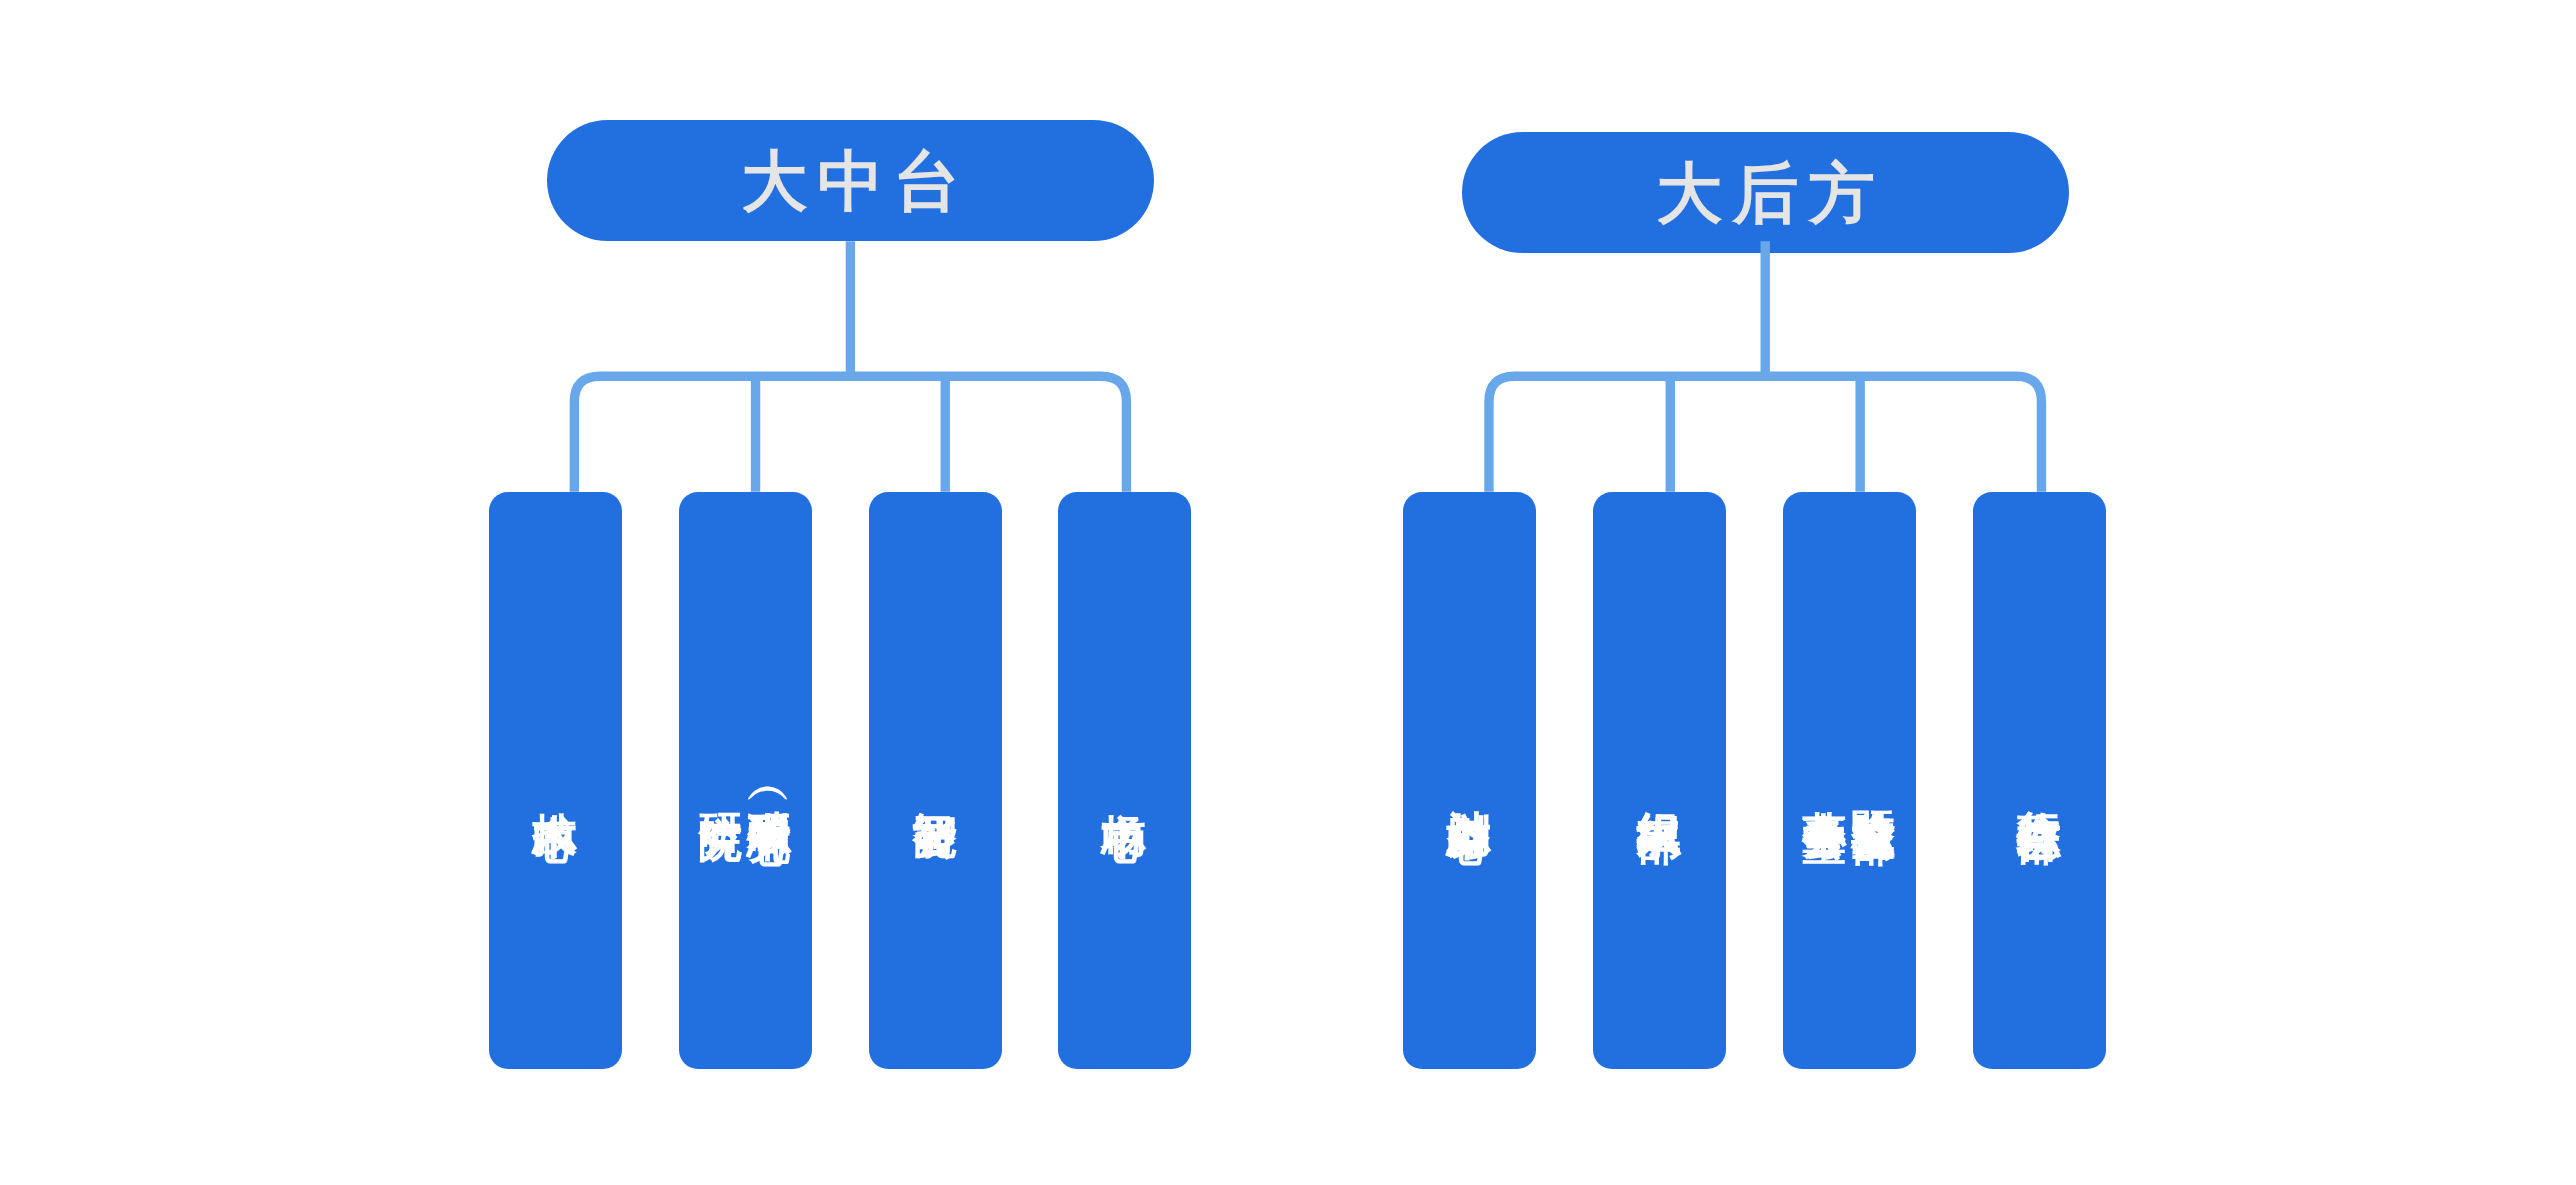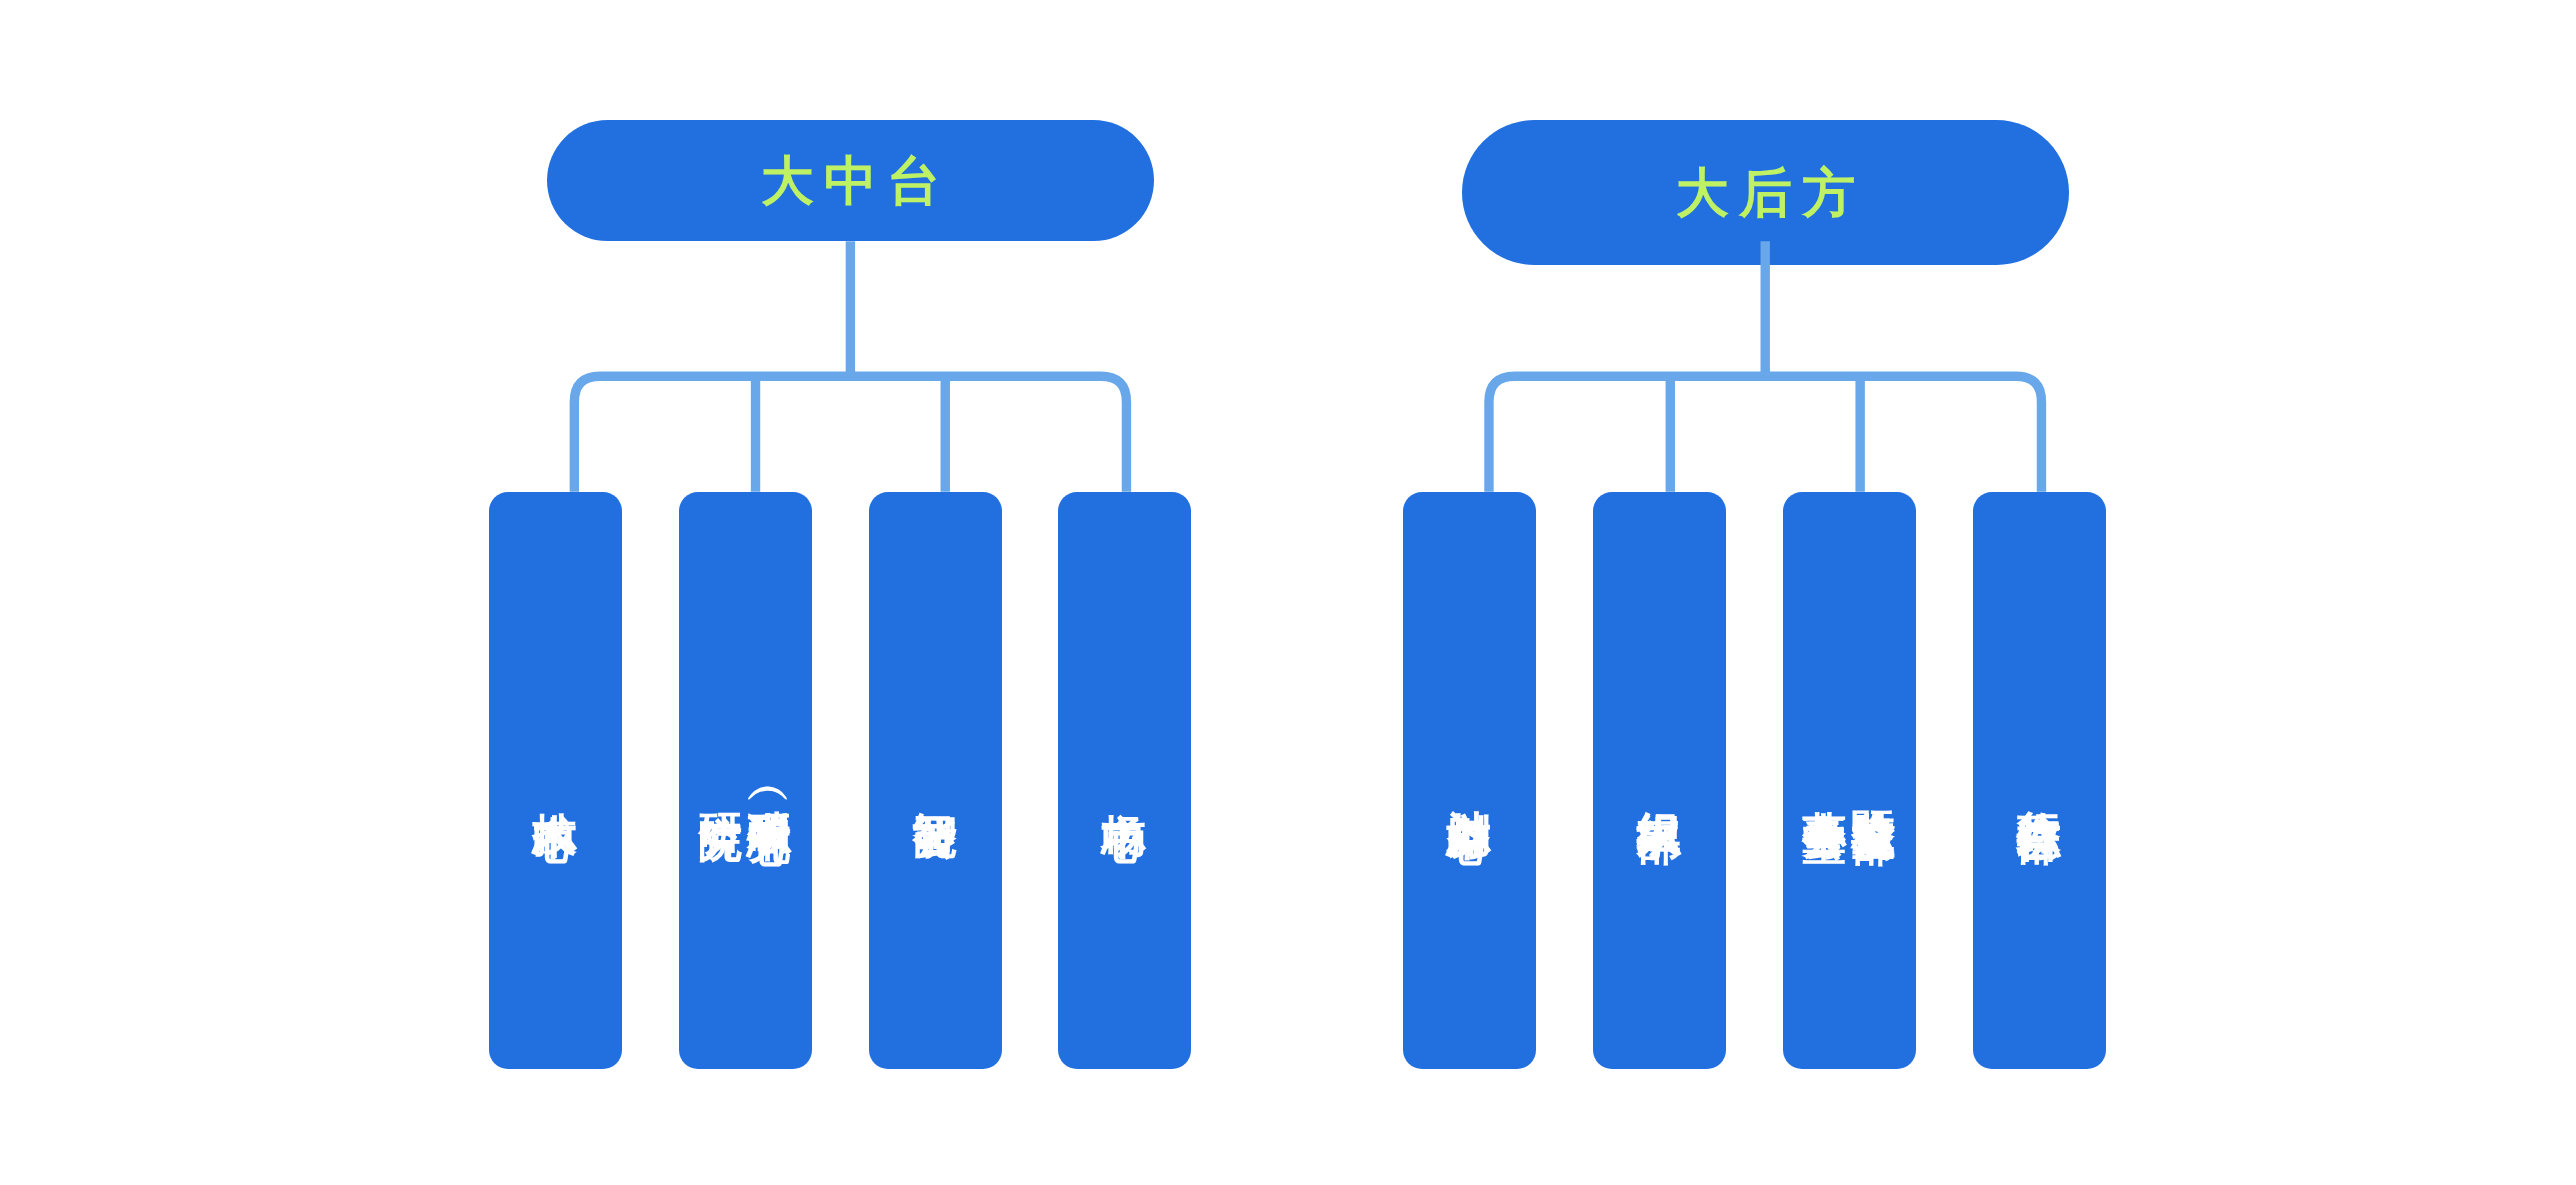--- a/index.html
+++ b/index.html
@@ -35,22 +35,22 @@
   .root-pill {
     position: absolute;
     box-sizing: border-box;
     background: #2270e0;
     border-radius: 854px;
     display: flex;
     align-items: center;
     justify-content: center;
   }
   .root-pill .root-label {
-    color: #bef264;
-    font-size: 53px;
+    color: #e5e5e5;
+    font-size: 66px;
     font-weight: 700;
     letter-spacing: 10.3px;
     text-indent: 10.3px;
     line-height: 1;
     white-space: nowrap;
   }
 
   
   .connectors {
     position: absolute;
@@ -124,21 +124,21 @@
       <span class="child-col">智能公司</span>
     </div>
 
     <div class="child-box" style="left:1058px; top:492px; width:133px; height:577px;">
       <span class="child-col">市场中心</span>
     </div>
   </div>
 
   <div class="group g1">
 
-    <div class="root-pill" style="left:180px; top:120px; width:607px; height:145px;">
+    <div class="root-pill" style="left:180px; top:132px; width:607px; height:121px;">
       <span class="root-label">大后方</span>
     </div>
 
     <svg class="connectors" viewBox="0 0 1513 1387" preserveAspectRatio="none">
       <g fill="none" stroke="#68a8ea" stroke-width="11" stroke-linecap="butt">
         <path d="M 565 282 L 565 440"></path>
         <path d="M 242 575 L 242 470 Q 242 440 272 440 L 858 440 Q 888 440 888 470 L 888 575"></path>
         <path d="M 454 440 L 454 575"></path>
         <path d="M 676 440 L 676 575"></path>
       </g>

